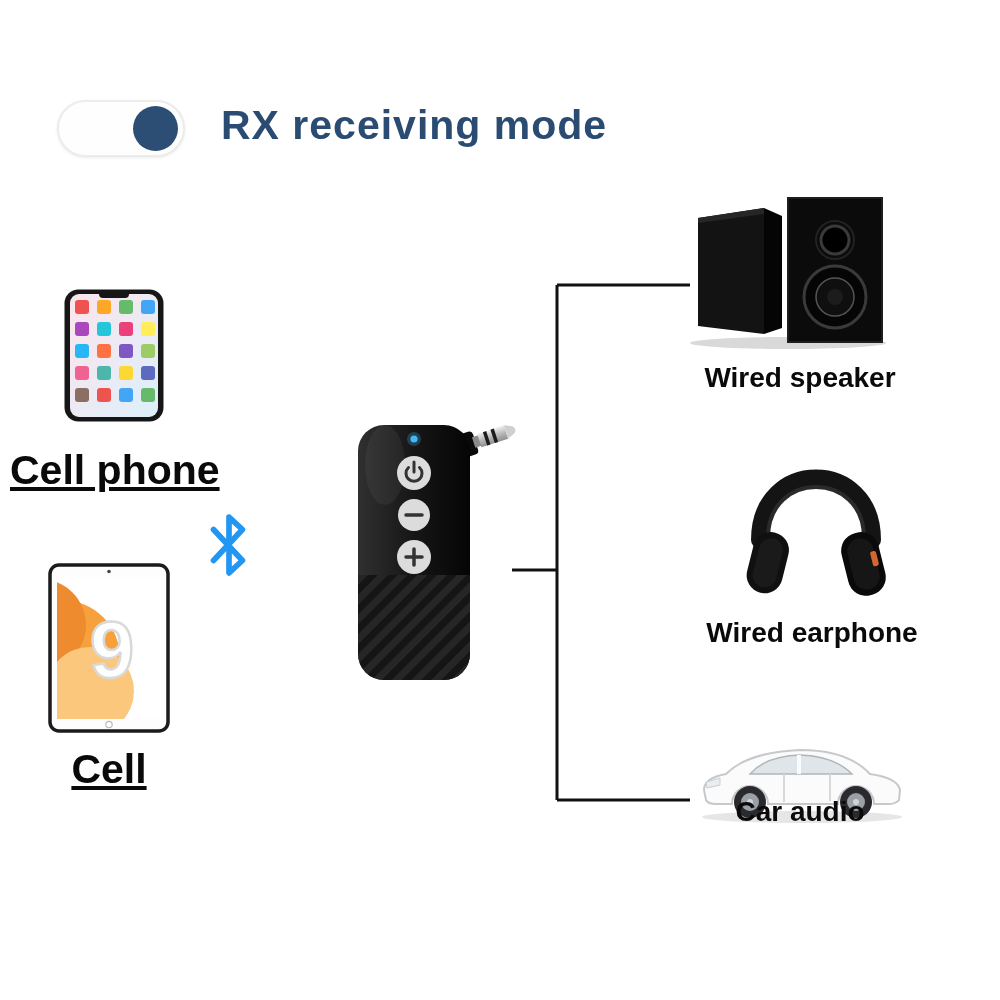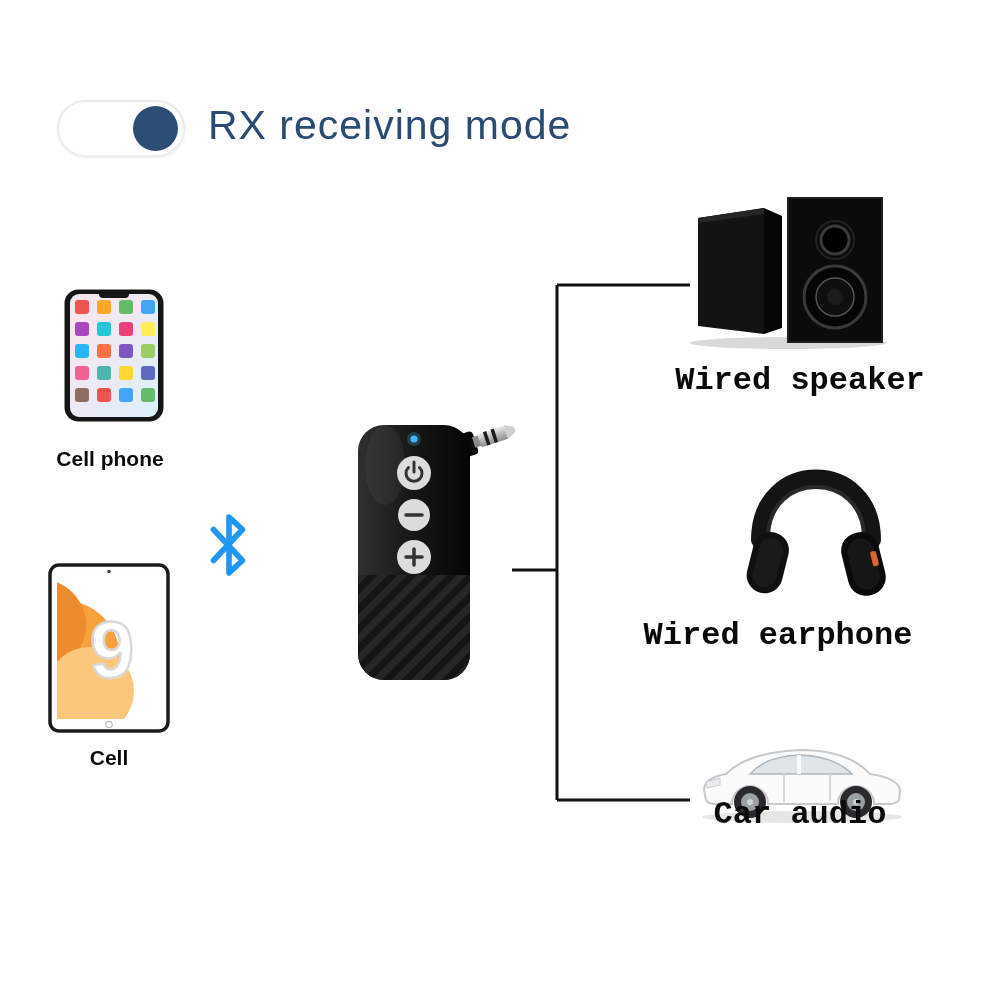--- a/index.html
+++ b/index.html
@@ -12,26 +12,26 @@
   .toggle{
     position:absolute;left:57px;top:100px;width:128px;height:57px;border-radius:30px;
     background:#fefefe;border:2px solid #ececec;box-shadow:0 1px 3px rgba(0,0,0,0.08);
     box-sizing:border-box;
   }
   .toggle .knob{
     position:absolute;right:5px;top:4px;width:45px;height:45px;border-radius:50%;
     background:#2c4e75;
   }
   .header-label{
-    position:absolute;left:208px;top:102px;font-size:41px;font-weight:400;color:#2b4c72;
+    position:absolute;left:221px;top:102px;font-size:41px;font-weight:700;color:#2b4c72;
     letter-spacing:1px;white-space:nowrap;
   }
   .label{position:absolute;font-weight:700;color:#0a0a0a;text-align:center;white-space:nowrap;}
-  .label-left{font-size:21px;}
-  .label-right{font-size:32px;font-family:Liberation Mono, monospace;}
+  .label-left{font-size:41px;text-decoration:underline;}
+  .label-right{font-size:28px;}
 </style>
 </head>
 <body>
 
 <div class="canvas">
 
   <div class="toggle">
     <div class="knob"></div>
   </div>
   <div class="header-label">RX receiving mode</div>
@@ -180,21 +180,21 @@
     <g transform="rotate(14 31 126)">
       <rect x="12" y="96" width="36" height="62" rx="18" fill="#101010"></rect>
       <rect x="18" y="102" width="24" height="50" rx="12" fill="#1a1a1a"></rect>
     </g>
     <g transform="rotate(-14 125 126)">
       <rect x="106" y="96" width="38" height="64" rx="18" fill="#0a0a0a"></rect>
       <rect x="112" y="102" width="26" height="52" rx="13" fill="#161616"></rect>
       <rect x="134" y="118" width="6" height="15" rx="2" fill="#d4672b"></rect>
     </g>
   </svg>
-  <div class="label label-right" style="left:628px;top:617px;width:300px">Wired earphone</div>
+  <div class="label label-right" style="left:662px;top:617px;width:300px">Wired earphone</div>
 
   <svg class="abs" style="left:696px;top:722px" width="212" height="104" viewBox="0 0 212 104">
     <ellipse cx="106" cy="95" rx="100" ry="6" fill="#e6e6e6"></ellipse>
     <path d="M10 78 L8 68 Q8 56 30 52 Q52 30 104 28 Q152 28 174 52 Q202 56 204 68 L203 78 Q200 82 192 82
              L178 82 A 18 18 0 0 0 142 82 L72 82 A 18 18 0 0 0 36 82 L20 82 Q12 82 10 78 Z" fill="#fbfbfb" stroke="#c5c9cc" stroke-width="2"></path>
     <path d="M54 52 Q70 34 104 33 Q138 34 156 52 Z" fill="#dfe5e9" stroke="#aeb7bd" stroke-width="1.5"></path>
     <rect x="101" y="33" width="4" height="19" fill="#fbfbfb"></rect>
     <path d="M88 52 L88 80 M134 52 L134 79" stroke="#d8d8d8" stroke-width="2" fill="none"></path>
     <polygon points="10,60 24,56 24,63 11,66" fill="#e9edef" stroke="#c9cdd0" stroke-width="1"></polygon>
     <g>

